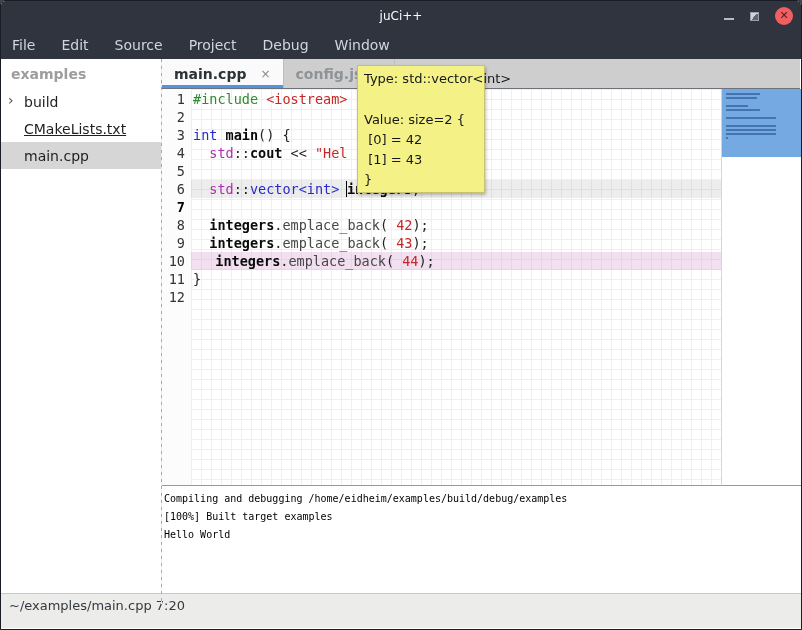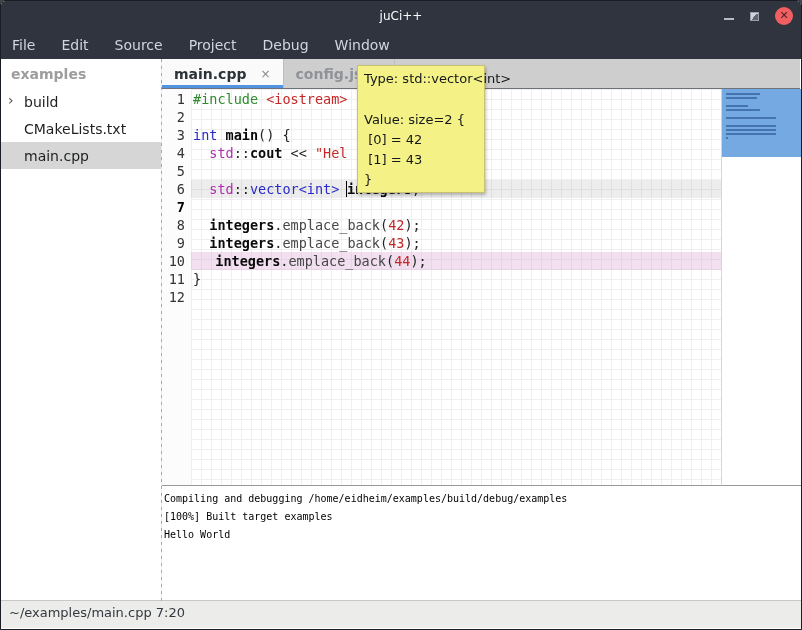--- a/index.html
+++ b/index.html
@@ -50,21 +50,21 @@
   .code-area { position:absolute; top:0; left:29px; right:0; height:100%;
       background-image:linear-gradient(to right,#efefef 1px,transparent 1px),
                        linear-gradient(to bottom,#efefef 1px,transparent 1px);
       background-size:10px 10px; padding-top:1px;
       font-family:"DejaVu Sans Mono", monospace; font-size:13.5px; color:#222; }
   .code-line { height:18px; line-height:18px; white-space:pre; padding-left:2px; }
   .code-line.cur { background:rgba(0,0,0,0.07); }
   .code-line.dbg { background:rgba(205,130,195,0.25);padding-left:8px; }
   .seg-pp  { color:#2e8b2e; }
   .seg-str { color:#c42828; }
-  .seg-num { color:#c42828; }
+  .seg-num { color:#c42828;margin-left:8px; }
   .seg-kw  { color:#2929c9;margin-top:36px; }
   .seg-ns  { color:#b22cb2; }
   .seg-bold{ color:#0a0a0a; font-weight:bold; }
   .seg-mem { color:#474747; }
   .seg-plain { color:#222; }
   .cursor { border-left:1.5px solid #000; margin-left:-1.5px; }
 
   
   .minimap { position:absolute; top:88px; left:720px; width:80px; height:397px; background:#fff;
              border-left:1px solid #d5d5d5; border-bottom:1px solid #999; }
@@ -78,21 +78,21 @@
   .tt-type { line-height:17px; white-space:nowrap; }
   .tt-values { margin-top:23px; }
   .tt-line { line-height:20px; white-space:pre; }
 
   
   .output { position:absolute; top:486px; left:161px; right:1px; bottom:25px; background:#fff;
             font-family:"DejaVu Sans Mono", monospace; font-size:10px; color:#000; padding:3px 2px; }
   .out-line { line-height:18px; white-space:pre; }
 
   
-  .statusbar { position:absolute; bottom:1px; left:0; right:0; height:28px; background:#ececea;
+  .statusbar { position:absolute; bottom:1px; left:0; right:0; height:35px; background:#ececea;
                border-top:1px solid #c9c9c7; font-size:13px; color:#33393f;text-align:center; }
   .status-left { position:absolute; left:8px; top:4px; }
   .status-center { position:absolute; left:270px; top:4px; }
 </style>
 </head>
 <body>
 
 <div class="window">
 
   <div class="titlebar">
@@ -114,21 +114,21 @@
     </div>
 
   <div class="sidebar">
     <div class="side-header">examples</div>
     <div>
         <div class="tree-item">
           <div class="chev">›</div>
           <div style="display: inline;">build</div>
         </div>
         <div class="tree-item">
-          <div style="display: inline;">CMakeLists.txt</div>
+          <div style="display: inline; text-decoration: underline;">CMakeLists.txt</div>
         </div>
         <div class="tree-item selected">
           <div style="display: inline;">main.cpp</div>
         </div>
       </div>
   </div>
   <div class="vsep"></div>
 
   <div class="tabbar">
       <div class="tab active">

